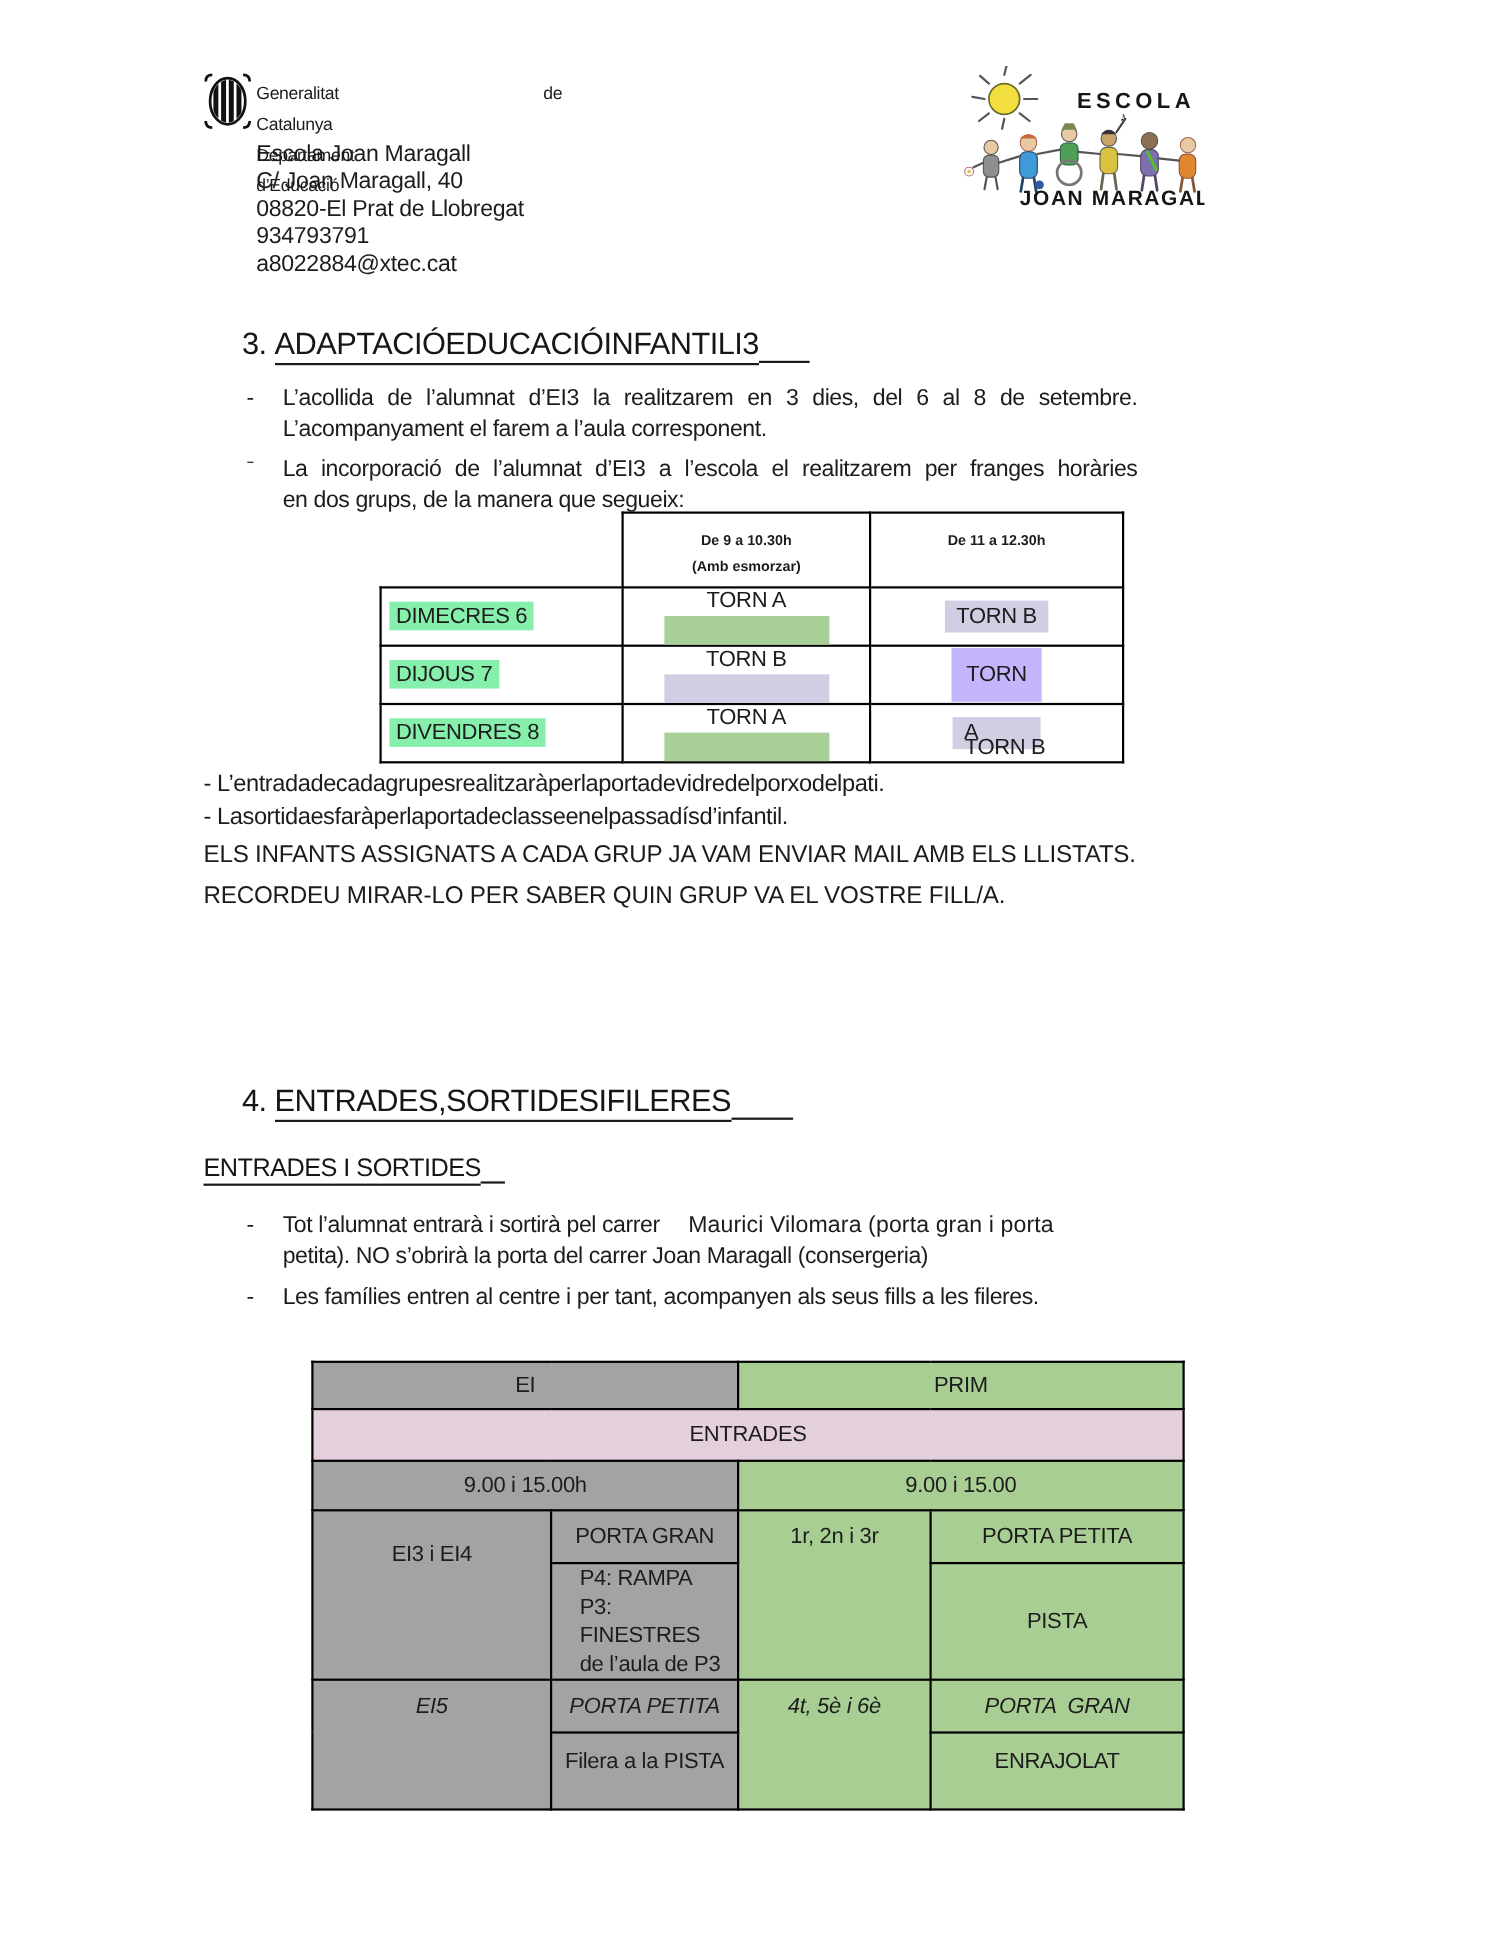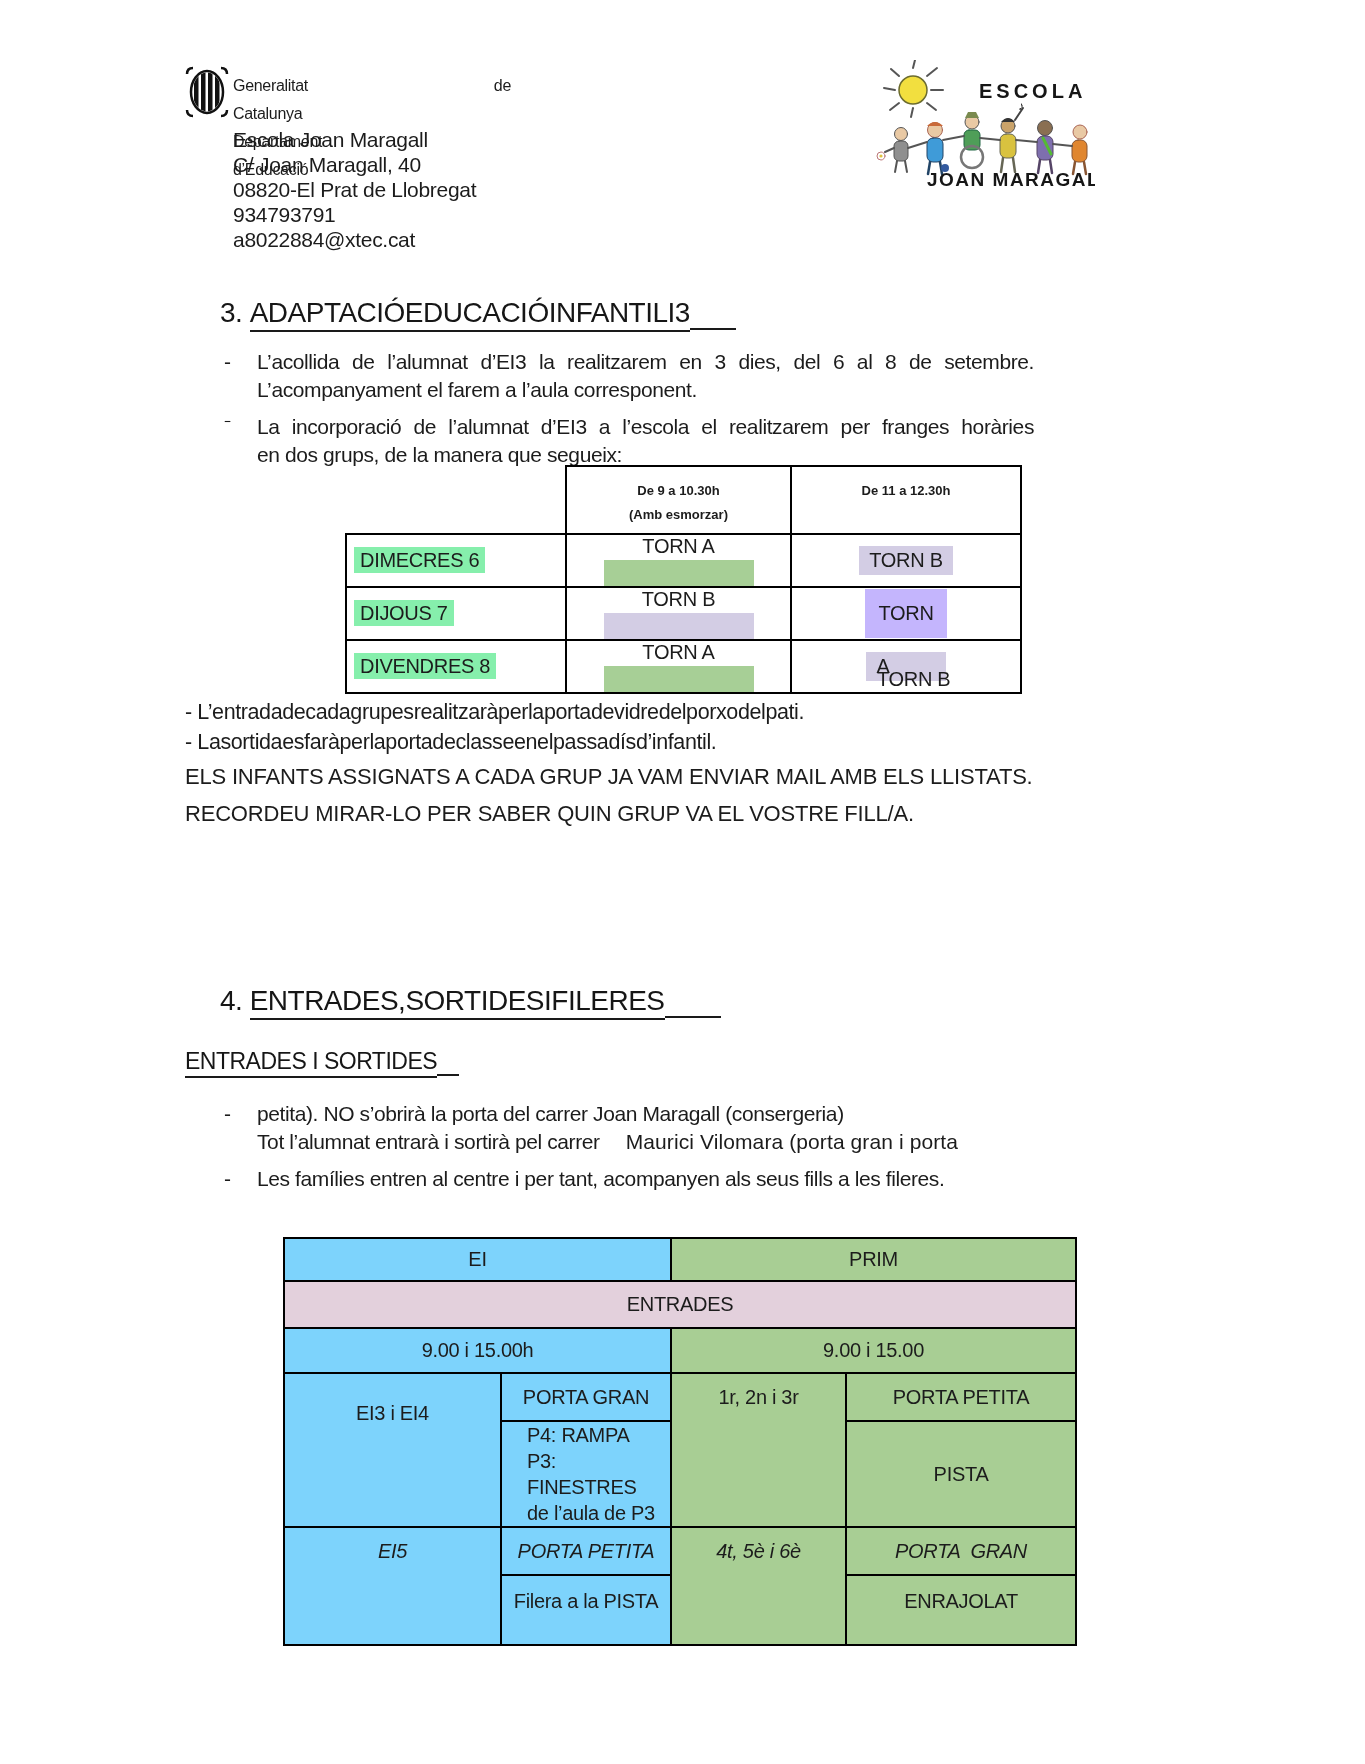--- a/index.html
+++ b/index.html
@@ -46,21 +46,21 @@
   .t1 .hl-purple-wide{background:#d3cde4;padding:3px 56px 3px 10px;display:inline-block;letter-spacing:-0.3px;}
   .t1-note{position:absolute;left:877px;top:668px;font-size:20px;letter-spacing:-0.3px;}
 
   
   .para{position:absolute;left:185px;font-size:21.5px;letter-spacing:-0.4px;white-space:nowrap;}
   .para-caps{position:absolute;left:185px;font-size:22px;letter-spacing:-0.2px;white-space:nowrap;}
 
   
   .t2{position:absolute;left:283px;top:1237px;width:792px;}
   .t2 td{border:2px solid #000;padding:0;font-size:20px;text-align:center;vertical-align:middle;letter-spacing:-0.3px;white-space:pre-wrap;}
-  .t2 .yellow{background:#7dd3fc;}
+  .t2 .yellow{background:#a3a3a3;}
   .t2 .green{background:#a8ce94;}
   .t2 .pink{background:#e3d0dc;}
   .t2 .vtop{vertical-align:top;}
   .t2 .pt12{padding-top:12px;margin-left:16px;}
   .t2 .pt28{padding-top:28px;}
   .t2 .pt14{padding-top:14px;}
   .t2 .leftnote{text-align:left;padding-left:25px;line-height:26px;}
 
   .s4b1-gap{display:inline-block;width:26px;}
 </style>
@@ -257,24 +257,24 @@
   <div class="h-sec" style="left:220px;top:985px;">
     <span>4.</span>&nbsp;<span class="und">ENTRADES,SORTIDESIFILERES</span><span class="utail" style="width:56px;"></span>
   </div>
   <div class="h-sec" style="left:185px;top:1048px;font-size:23px;">
     <span class="und">ENTRADES I SORTIDES</span><span class="utail" style="width:22px;"></span>
   </div>
 
   <div class="blist" style="top:1100px;">
     <div class="bitem">
       <span class="bdash">-</span>
-      <span class="nline">petita). NO s’obrirà la porta del carrer Joan Maragall (consergeria)</span>
       <span class="nline">
         <span>Tot l’alumnat entrarà i sortirà pel carrer</span><span class="s4b1-gap"></span><span style="letter-spacing:0.1px;">Maurici Vilomara (porta gran i porta</span>
       </span>
+      <span class="nline">petita). NO s’obrirà la porta del carrer Joan Maragall (consergeria)</span>
     </div>
     <div class="bitem">
       <span class="bdash">-</span>
       <span class="nline">Les famílies entren al centre i per tant, acompanyen als seus fills a les fileres.</span>
     </div>
   </div>
 
   <table class="t2">
     <colgroup>
         <col style="width:217px">

